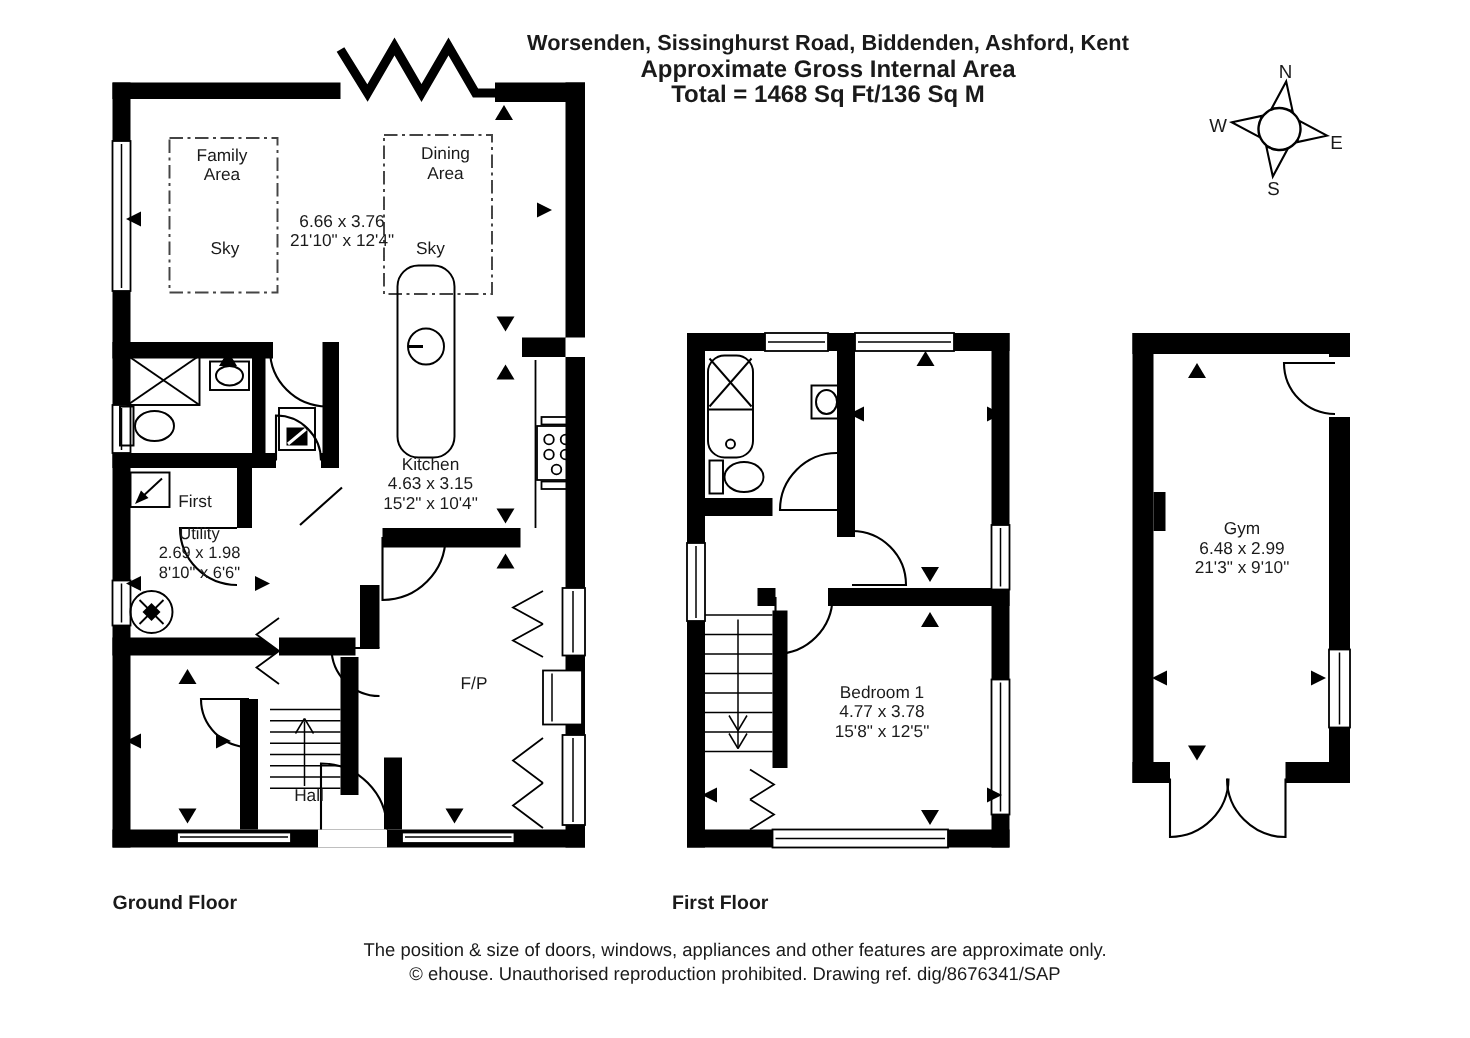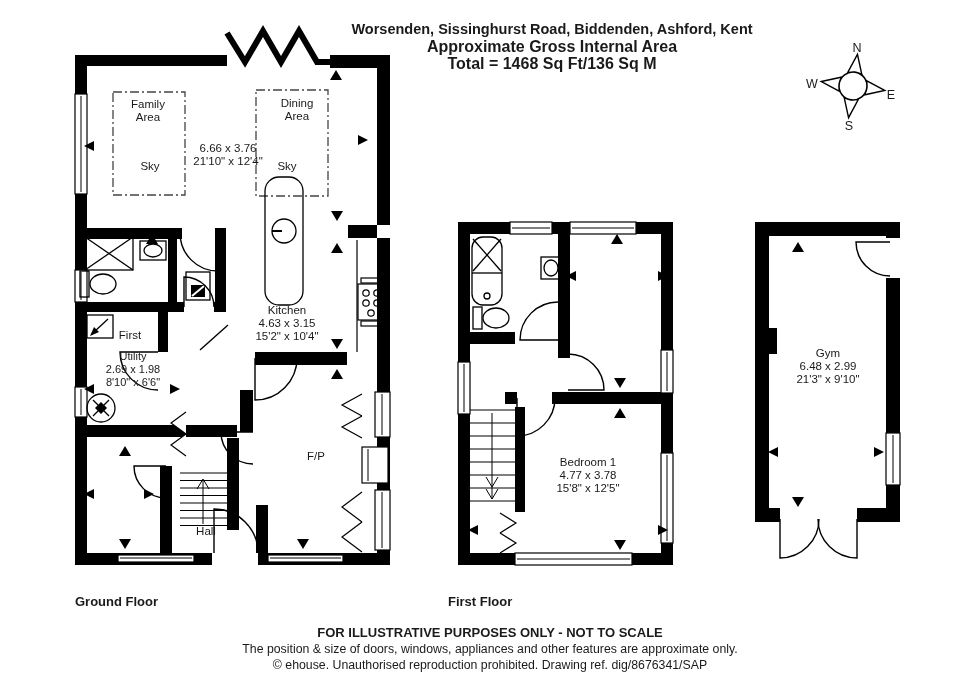--- a/index.html
+++ b/index.html
@@ -350,18 +350,17 @@
 <div class="lbl" style="left:758px;top:347px;">
   <span>Gym</span>
   <span>6.48 x 2.99</span>
   <span>21'3" x 9'10"</span>
 </div>
 
 <div class="floor-label" style="left:75px;top:594px;">Ground Floor</div>
 <div class="floor-label" style="left:448px;top:594px;">First Floor</div>
 
 <div id="footer-block">
-  <div id="footer-bold">FOR ILLUSTRATIVE PURPOSES ONLY - NOT TO SCALE</div>
   <div class="footer-line">The position &amp; size of doors, windows, appliances and other features are approximate only.</div>
   <div class="footer-line">© ehouse. Unauthorised reproduction prohibited. Drawing ref. dig/8676341/SAP</div>
 </div>
 
 </div>
 
 </body></html>

